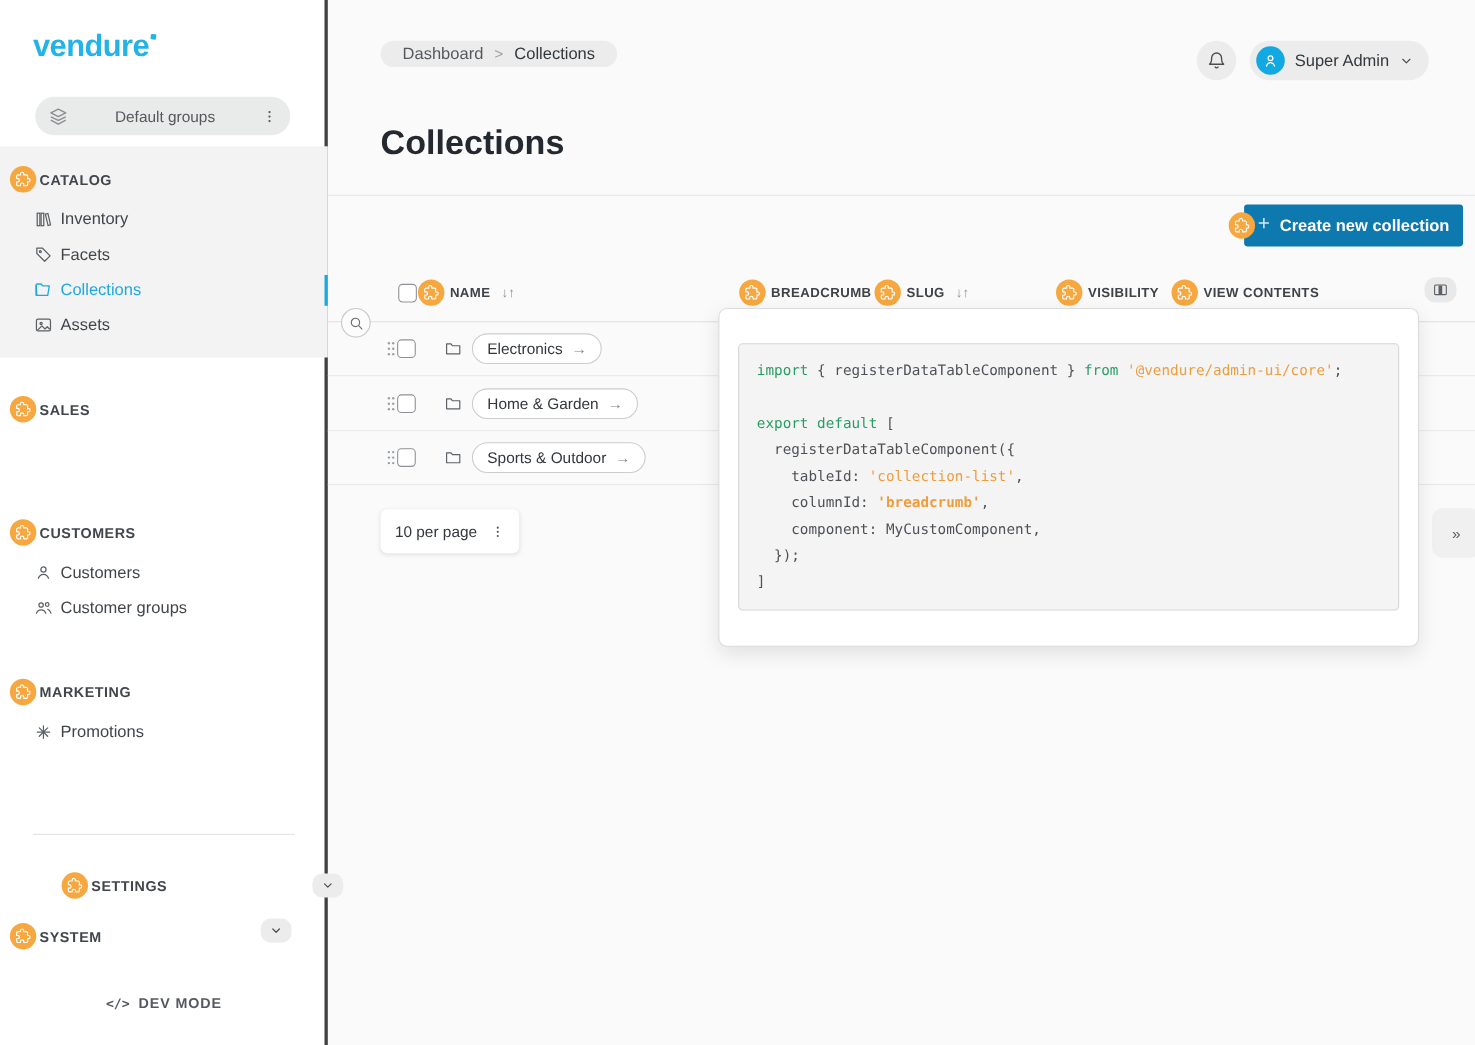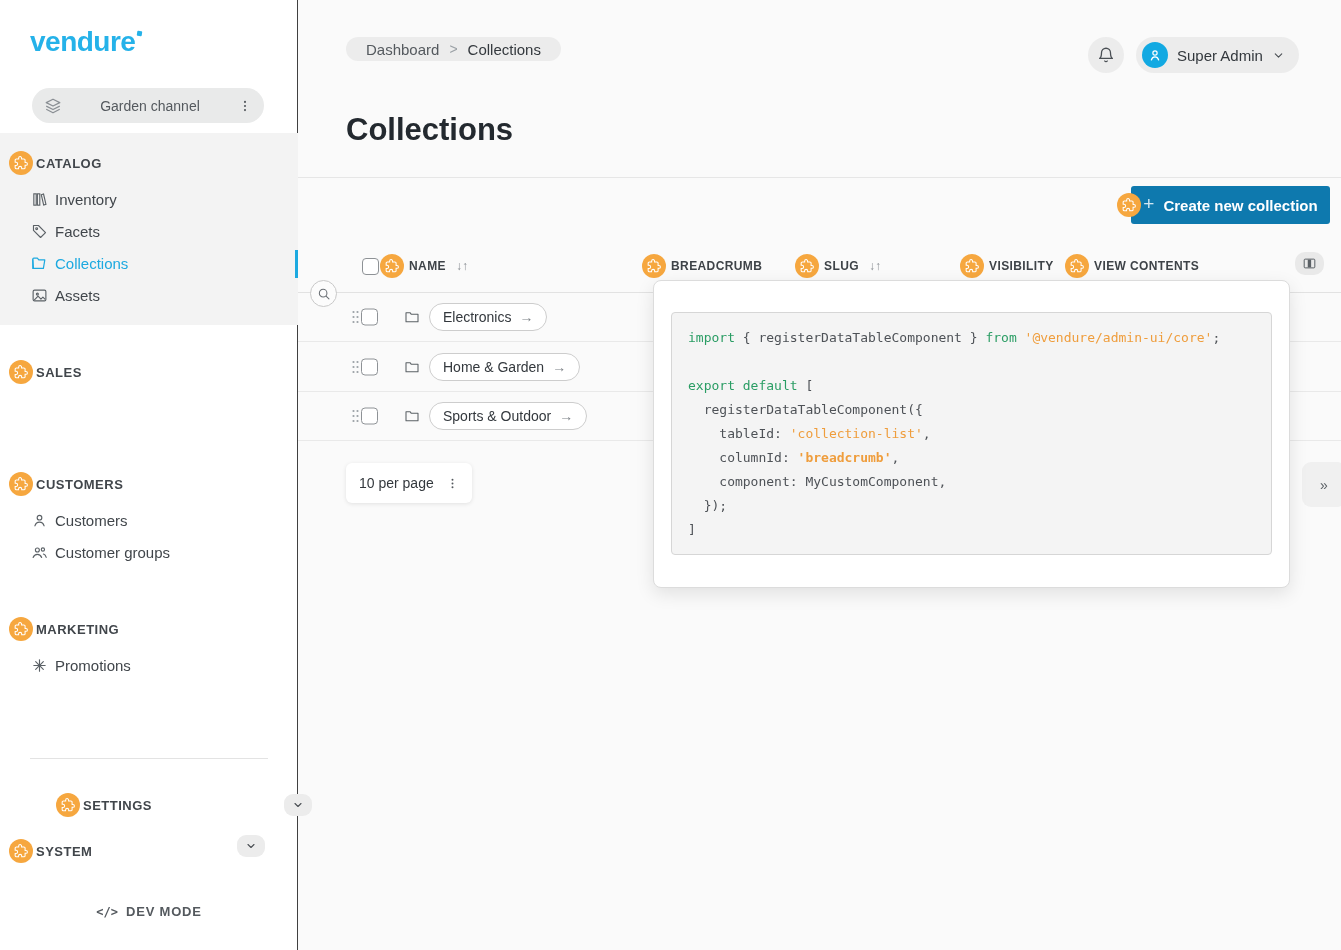--- a/index.html
+++ b/index.html
@@ -1,21 +1,21 @@
 <!DOCTYPE html>
 <html><head>
 <meta charset="utf-8">
 <style>
   * { margin:0; padding:0; box-sizing:border-box; }
   html,body { background:#e9e9e9; }
   body { font-family:"Liberation Sans", sans-serif; }
   #app { position:relative; width:1341px; height:950px; background:#fafafa; overflow:hidden; }
 
   
-  .sidebar { position:absolute; left:0; top:0; width:298px; height:950px; background:#ffffff; border-right:1px solid #404040; }
+  .sidebar { position:absolute; left:0; top:0; width:298px; height:950px; background:#ffffff; border-right:3px solid #404040; }
   .logo { position:absolute; left:30px; top:26px; font-size:28px; font-weight:700; color:#25b2e9; letter-spacing:-0.5px; }
   .logo-mark { display:inline-block; width:5px; height:5px; background:#25b2e9; margin-left:2px; vertical-align:top; margin-top:5px; transform:rotate(8deg); border-radius:1px; }
   .channel-pill { position:absolute; left:32px; top:88px; width:232px; height:35px; background:#e9eaea; border-radius:18px; display:flex; align-items:center; padding:0 12px; }
   .channel-pill .label { flex:1; text-align:center; font-size:14px; color:#54595e; }
   .icon { display:inline-flex; align-items:center; justify-content:center; }
   .icon svg { display:block; }
 
   .nav-block-catalog { position:absolute; left:0; top:133px; width:298px; height:192px; background:#f3f3f3; }
   .srow { position:absolute; left:0; width:298px; height:32px; display:flex; align-items:center; }
   .sec-badge { position:absolute; left:9px; }
@@ -93,21 +93,21 @@
     <div class="logo"><span>vendure</span><span class="logo-mark"></span></div>
 
     <div class="channel-pill">
       <span class="icon">
         <svg width="18" height="18" viewBox="0 0 24 24" fill="none" stroke="#8a8f94" stroke-width="1.7" stroke-linejoin="round">
             <path d="M12 3l9 4.5-9 4.5-9-4.5z"></path>
             <path d="M3 12.2l9 4.5 9-4.5"></path>
             <path d="M3 16.4L12 21l9-4.6"></path>
           </svg>
       </span>
-      <span class="label">Garden channel</span>
+      <span class="label">Default groups</span>
       <span class="icon">
         <svg width="14" height="14" viewBox="0 0 24 24" fill="#54595e">
             <circle cx="12" cy="5" r="1.8"></circle>
             <circle cx="12" cy="12" r="1.8"></circle>
             <circle cx="12" cy="19" r="1.8"></circle>
           </svg>
       </span>
     </div>
 
     <div class="nav-block-catalog">
@@ -305,21 +305,21 @@
     <div class="checkbox th-check"></div>
     <div class="th-group" style="left:82px;">
       <span class="badge-puzzle">
         <svg width="14" height="14" viewBox="0 0 24 24" fill="none" stroke="#ffffff" stroke-width="1.8">
             <path d="M20.5 11H19V7a2 2 0 0 0-2-2h-4V3.5a2.5 2.5 0 0 0-5 0V5H4a2 2 0 0 0-2 2v3.8h1.5a2.7 2.7 0 0 1 0 5.4H2V20a2 2 0 0 0 2 2h3.8v-1.5a2.7 2.7 0 0 1 5.4 0V22H17a2 2 0 0 0 2-2v-4h1.5a2.5 2.5 0 0 0 0-5z"></path>
           </svg>
       </span>
       <span class="th-label">NAME</span>
       <span class="sort-glyph">↓↑</span>
     </div>
-    <div class="th-group" style="left:344px;">
+    <div class="th-group" style="left:374px;">
       <span class="badge-puzzle">
         <svg width="14" height="14" viewBox="0 0 24 24" fill="none" stroke="#ffffff" stroke-width="1.8">
             <path d="M20.5 11H19V7a2 2 0 0 0-2-2h-4V3.5a2.5 2.5 0 0 0-5 0V5H4a2 2 0 0 0-2 2v3.8h1.5a2.7 2.7 0 0 1 0 5.4H2V20a2 2 0 0 0 2 2h3.8v-1.5a2.7 2.7 0 0 1 5.4 0V22H17a2 2 0 0 0 2-2v-4h1.5a2.5 2.5 0 0 0 0-5z"></path>
           </svg>
       </span>
       <span class="th-label">BREADCRUMB</span>
     </div>
     <div class="th-group" style="left:497px;">
       <span class="badge-puzzle">
         <svg width="14" height="14" viewBox="0 0 24 24" fill="none" stroke="#ffffff" stroke-width="1.8">

